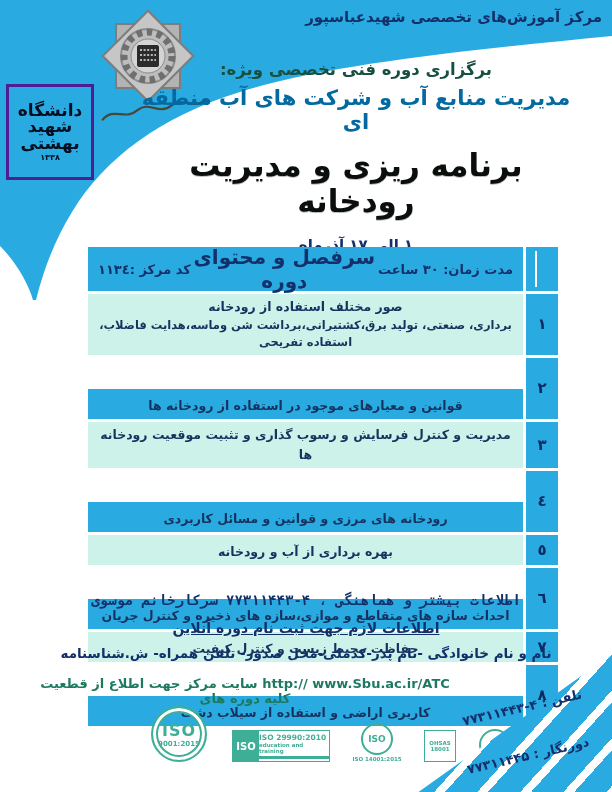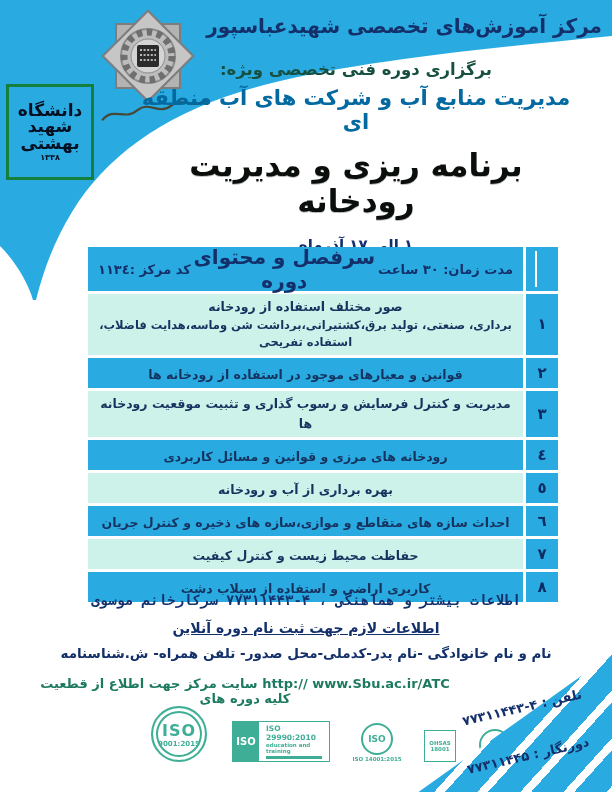--- a/index.html
+++ b/index.html
@@ -9,24 +9,24 @@
     --teal:#1d7a60;
     --badge:#3fae96;
     --ink:#0a0f0c;
   }
   *{margin:0;padding:0;box-sizing:border-box;}
   body{background:#e8e8e8;font-family:"DejaVu Sans",sans-serif;}
   .page{position:relative;width:612px;height:792px;background:#fff;overflow:hidden;margin:0 auto;}
 
   
   .banner-svg{position:absolute;left:0;top:0;}
-  .org-name{position:absolute;top:14px;right:10px;font-size:20px;font-weight:bold;color:var(--navy);direction:rtl;margin-left:30px;}
+  .org-name{position:absolute;top:8px;right:10px;font-size:15px;font-weight:bold;color:var(--navy);direction:rtl;margin-left:30px;}
   .emblem{position:absolute;left:98px;top:6px;}
   .squiggle{position:absolute;left:100px;top:98px;transform:rotate(-6deg);}
-  .sbu-logo{position:absolute;left:6px;top:84px;width:88px;height:96px;border:3px solid #15803d;background:var(--blue);
+  .sbu-logo{position:absolute;left:6px;top:84px;width:88px;height:96px;border:3px solid #4c1d95;background:var(--blue);
             display:flex;flex-direction:column;align-items:center;justify-content:center;color:#041022;}
   .sbu-logo .l{font-size:17px;font-weight:900;line-height:.95;letter-spacing:-1px;}
   .sbu-logo .y{font-size:8px;font-weight:bold;margin-top:2px;}
 
   .headline{position:absolute;left:136px;top:60px;width:440px;text-align:center;direction:rtl;}
   .headline .intro{font-size:16.5px;font-weight:bold;color:#174f41;margin-bottom:7px;}
   .headline .audience{font-size:21px;font-weight:bold;color:#0369a1;margin-bottom:13px;}
   .headline .course{font-size:31px;font-weight:900;color:var(--ink);margin-bottom:17px;text-shadow:0 1px 0 rgba(0,0,0,.25);}
   .headline .dates{font-size:15px;font-weight:bold;color:var(--navy);}
 
@@ -38,21 +38,21 @@
   .head-main{flex:1;background:var(--blue);display:flex;align-items:center;color:var(--navy);padding:0 10px;}
   .head-duration{font-size:13px;font-weight:bold;white-space:nowrap;}
   .head-title{flex:1;text-align:center;font-size:20px;font-weight:900;}
   .head-code{font-size:13px;font-weight:bold;white-space:nowrap;}
   .crs-row{display:flex;gap:3px;margin-top:3px;}
   .num-cell{flex:0 0 32px;background:var(--blue);display:flex;align-items:center;justify-content:center;
             font-size:15px;font-weight:bold;color:#0d2b63;}
   .body-cell{flex:1;min-height:30px;display:flex;flex-direction:column;justify-content:flex-end;
              padding:3px 10px;text-align:center;color:#16335f;}
   .body-cell.light{background:var(--lightrow);}
-  .body-cell.blue{background:var(--blue);}
+  .body-cell.blue{background:var(--blue);margin-top:31px;}
   .row-title{font-size:12.5px;font-weight:bold;line-height:1.6;}
   .row-sub{font-size:11.5px;font-weight:bold;line-height:1.5;}
 
   
   .contact{position:absolute;left:60px;top:592px;width:492px;text-align:center;direction:rtl;color:var(--navy);}
   .contact .c1{font-size:14px;font-weight:bold;margin-bottom:9px;font-family:Liberation Mono, monospace;}
   .contact .c2{font-size:14px;font-weight:bold;text-decoration:underline;margin-bottom:9px;display:inline-block;}
   .contact .c3{font-size:13.5px;font-weight:bold;}
   .site-line{position:absolute;left:30px;top:676px;width:430px;text-align:center;direction:rtl;
              color:var(--teal);font-size:13px;font-weight:bold;}
@@ -62,21 +62,21 @@
   .badges{position:absolute;left:148px;top:706px;display:flex;align-items:flex-end;gap:22px;color:var(--badge);}
   .b-iso9001{width:62px;text-align:center;}
   .b-iso9001 .ring{width:56px;height:56px;margin:0 auto;border:2px solid var(--badge);border-radius:50%;
                    box-shadow:inset 0 0 0 3px #fff,inset 0 0 0 5px var(--badge);
                    display:flex;flex-direction:column;align-items:center;justify-content:center;}
   .b-iso9001 .iso{font-size:16px;font-weight:900;letter-spacing:1px;}
   .b-iso9001 .num{font-size:7px;font-weight:bold;}
   .b-iso29990{width:98px;border:1px solid var(--badge);display:flex;}
   .b-iso29990 .sq{width:26px;background:var(--badge);color:#fff;display:flex;align-items:center;justify-content:center;
                   font-size:10px;font-weight:900;}
-  .b-iso29990 .tx{flex:1;padding:2px 7px;}
+  .b-iso29990 .tx{flex:1;padding:2px 0;}
   .b-iso29990 .t1{font-size:7.5px;font-weight:900;}
   .b-iso29990 .t2{font-size:5.5px;font-weight:bold;border-bottom:3px solid var(--badge);padding-bottom:2px;}
   .b-iso14001{width:50px;text-align:center;}
   .b-iso14001 .ring{width:32px;height:32px;margin:0 auto;border:2px solid var(--badge);border-radius:50%;
                     display:flex;align-items:center;justify-content:center;font-size:9px;font-weight:900;}
   .b-iso14001 .num{font-size:5.5px;font-weight:bold;margin-top:1px;}
   .b-ohsas{width:32px;height:32px;border:1px solid var(--badge);display:flex;flex-direction:column;
            align-items:center;justify-content:center;}
   .b-ohsas .t1{font-size:5.5px;font-weight:900;}
   .b-ohsas .t2{font-size:5.5px;font-weight:bold;}

